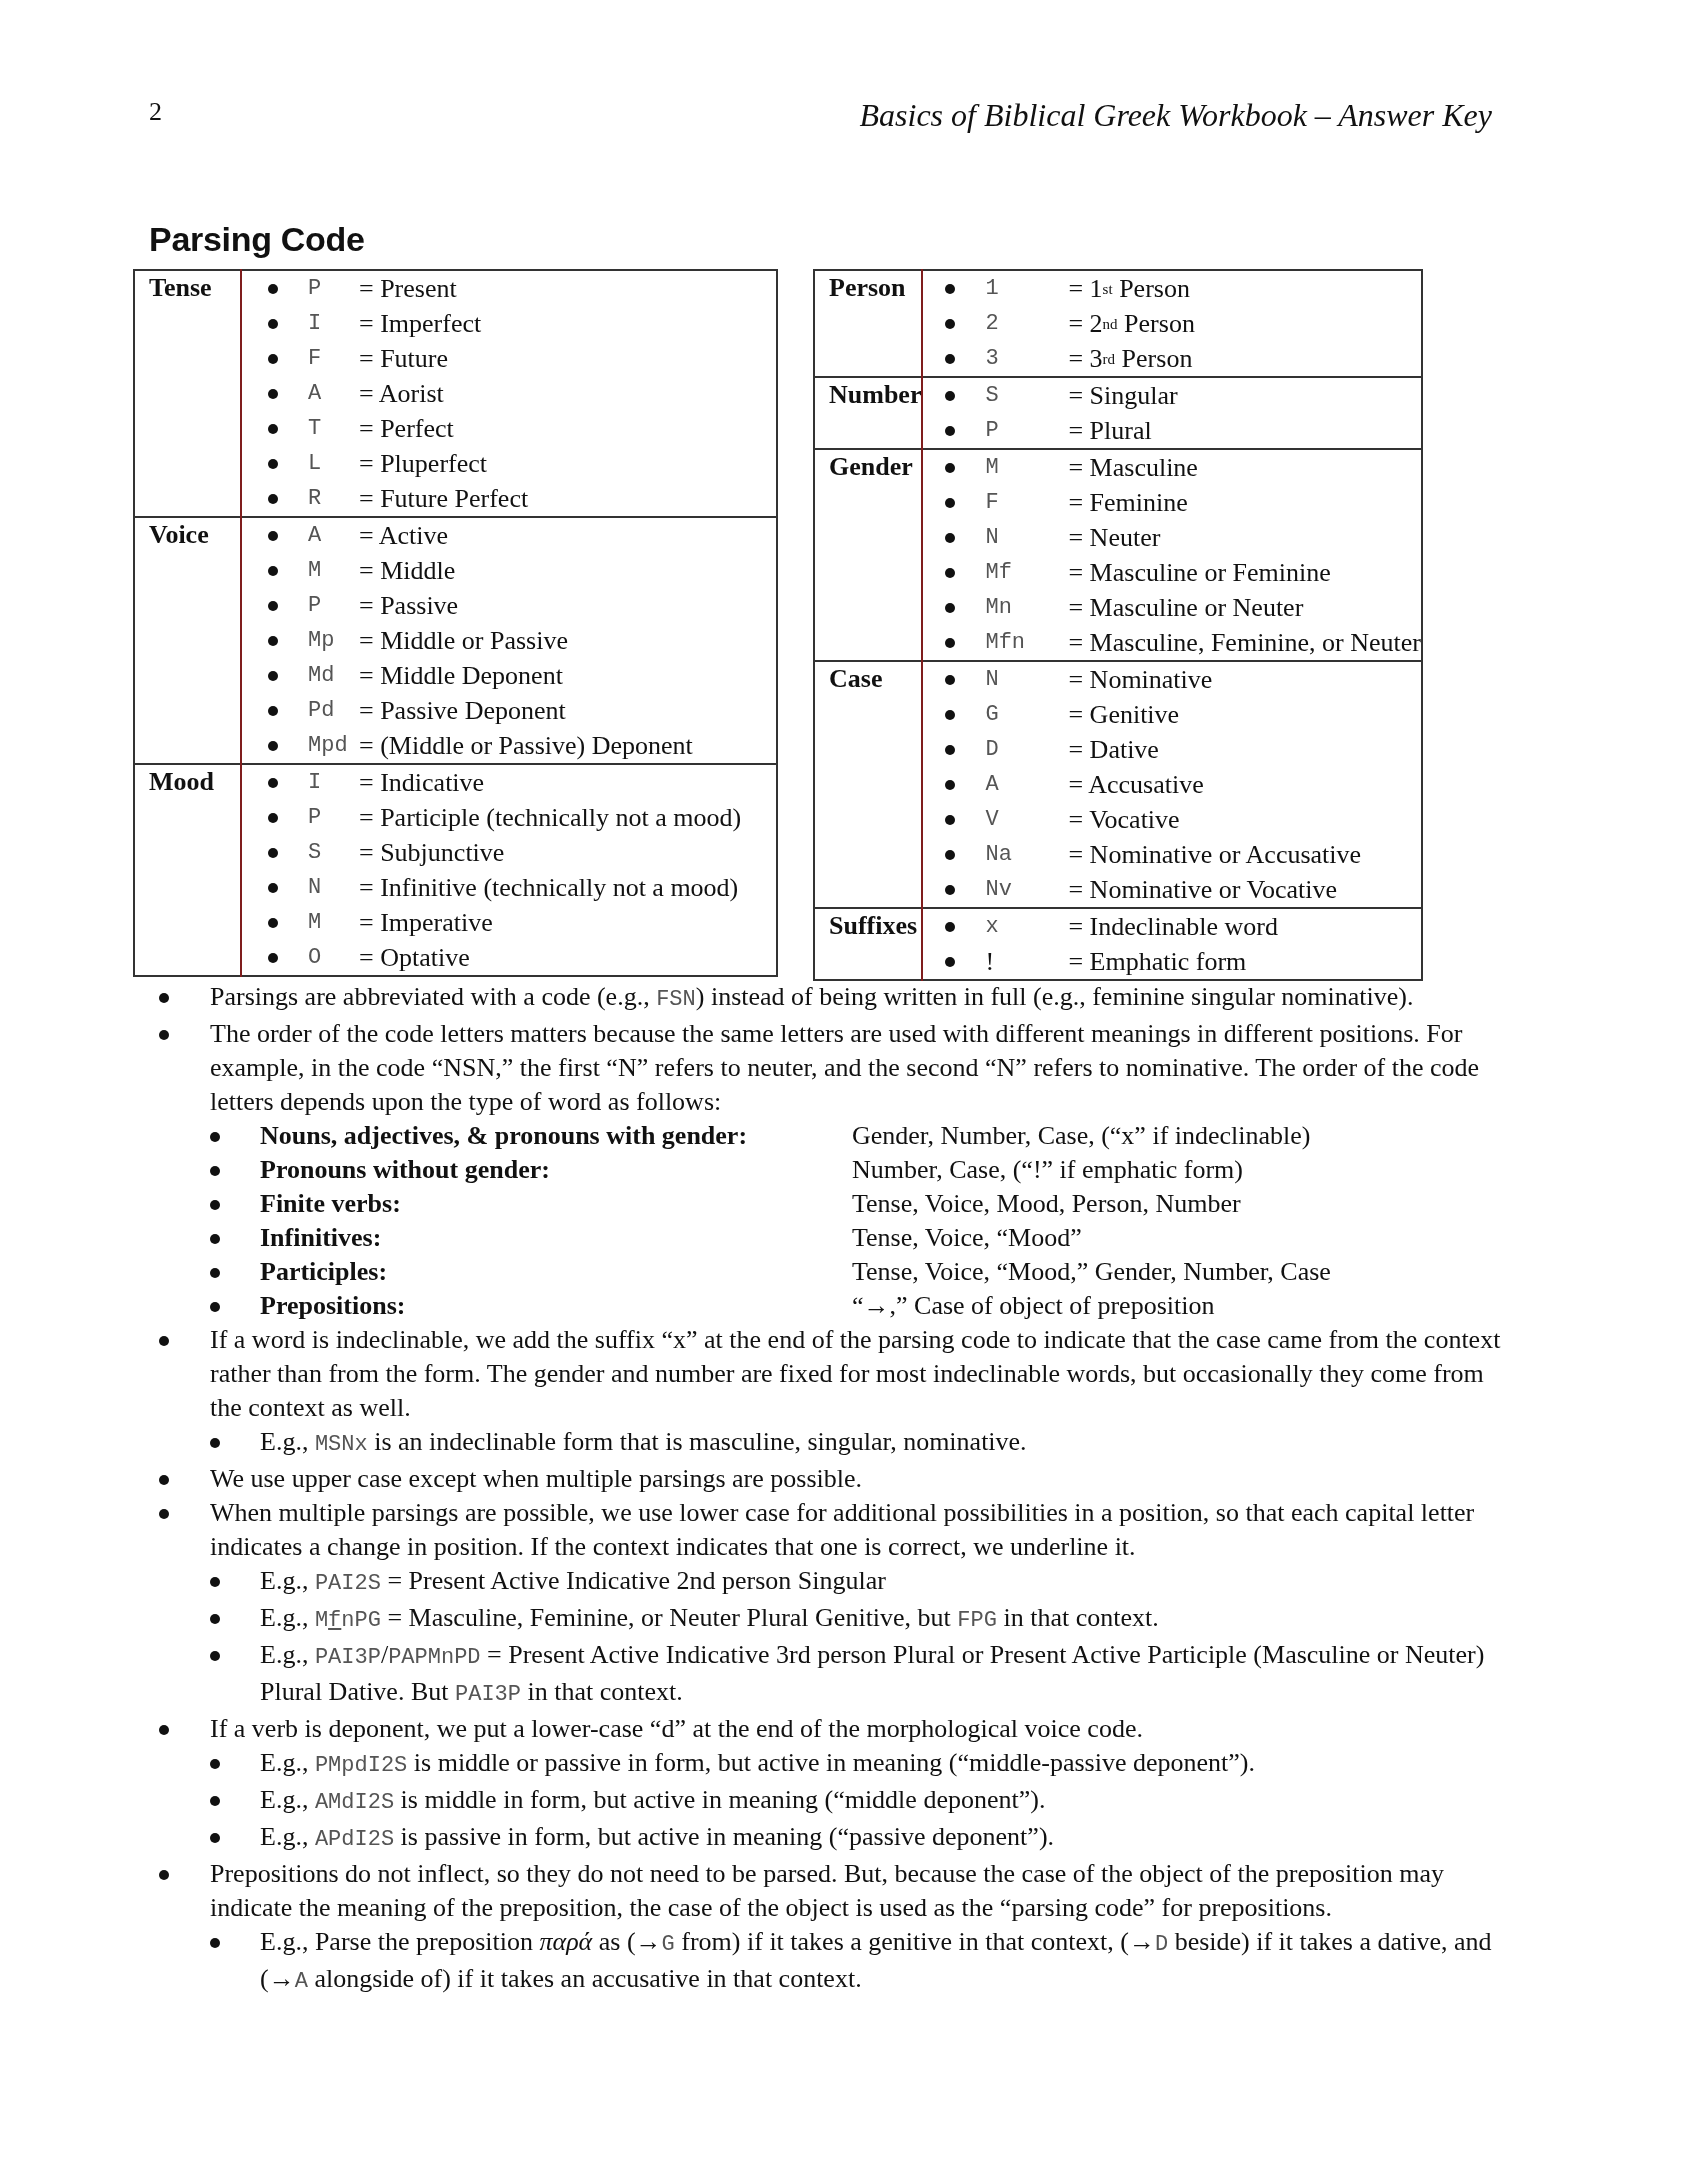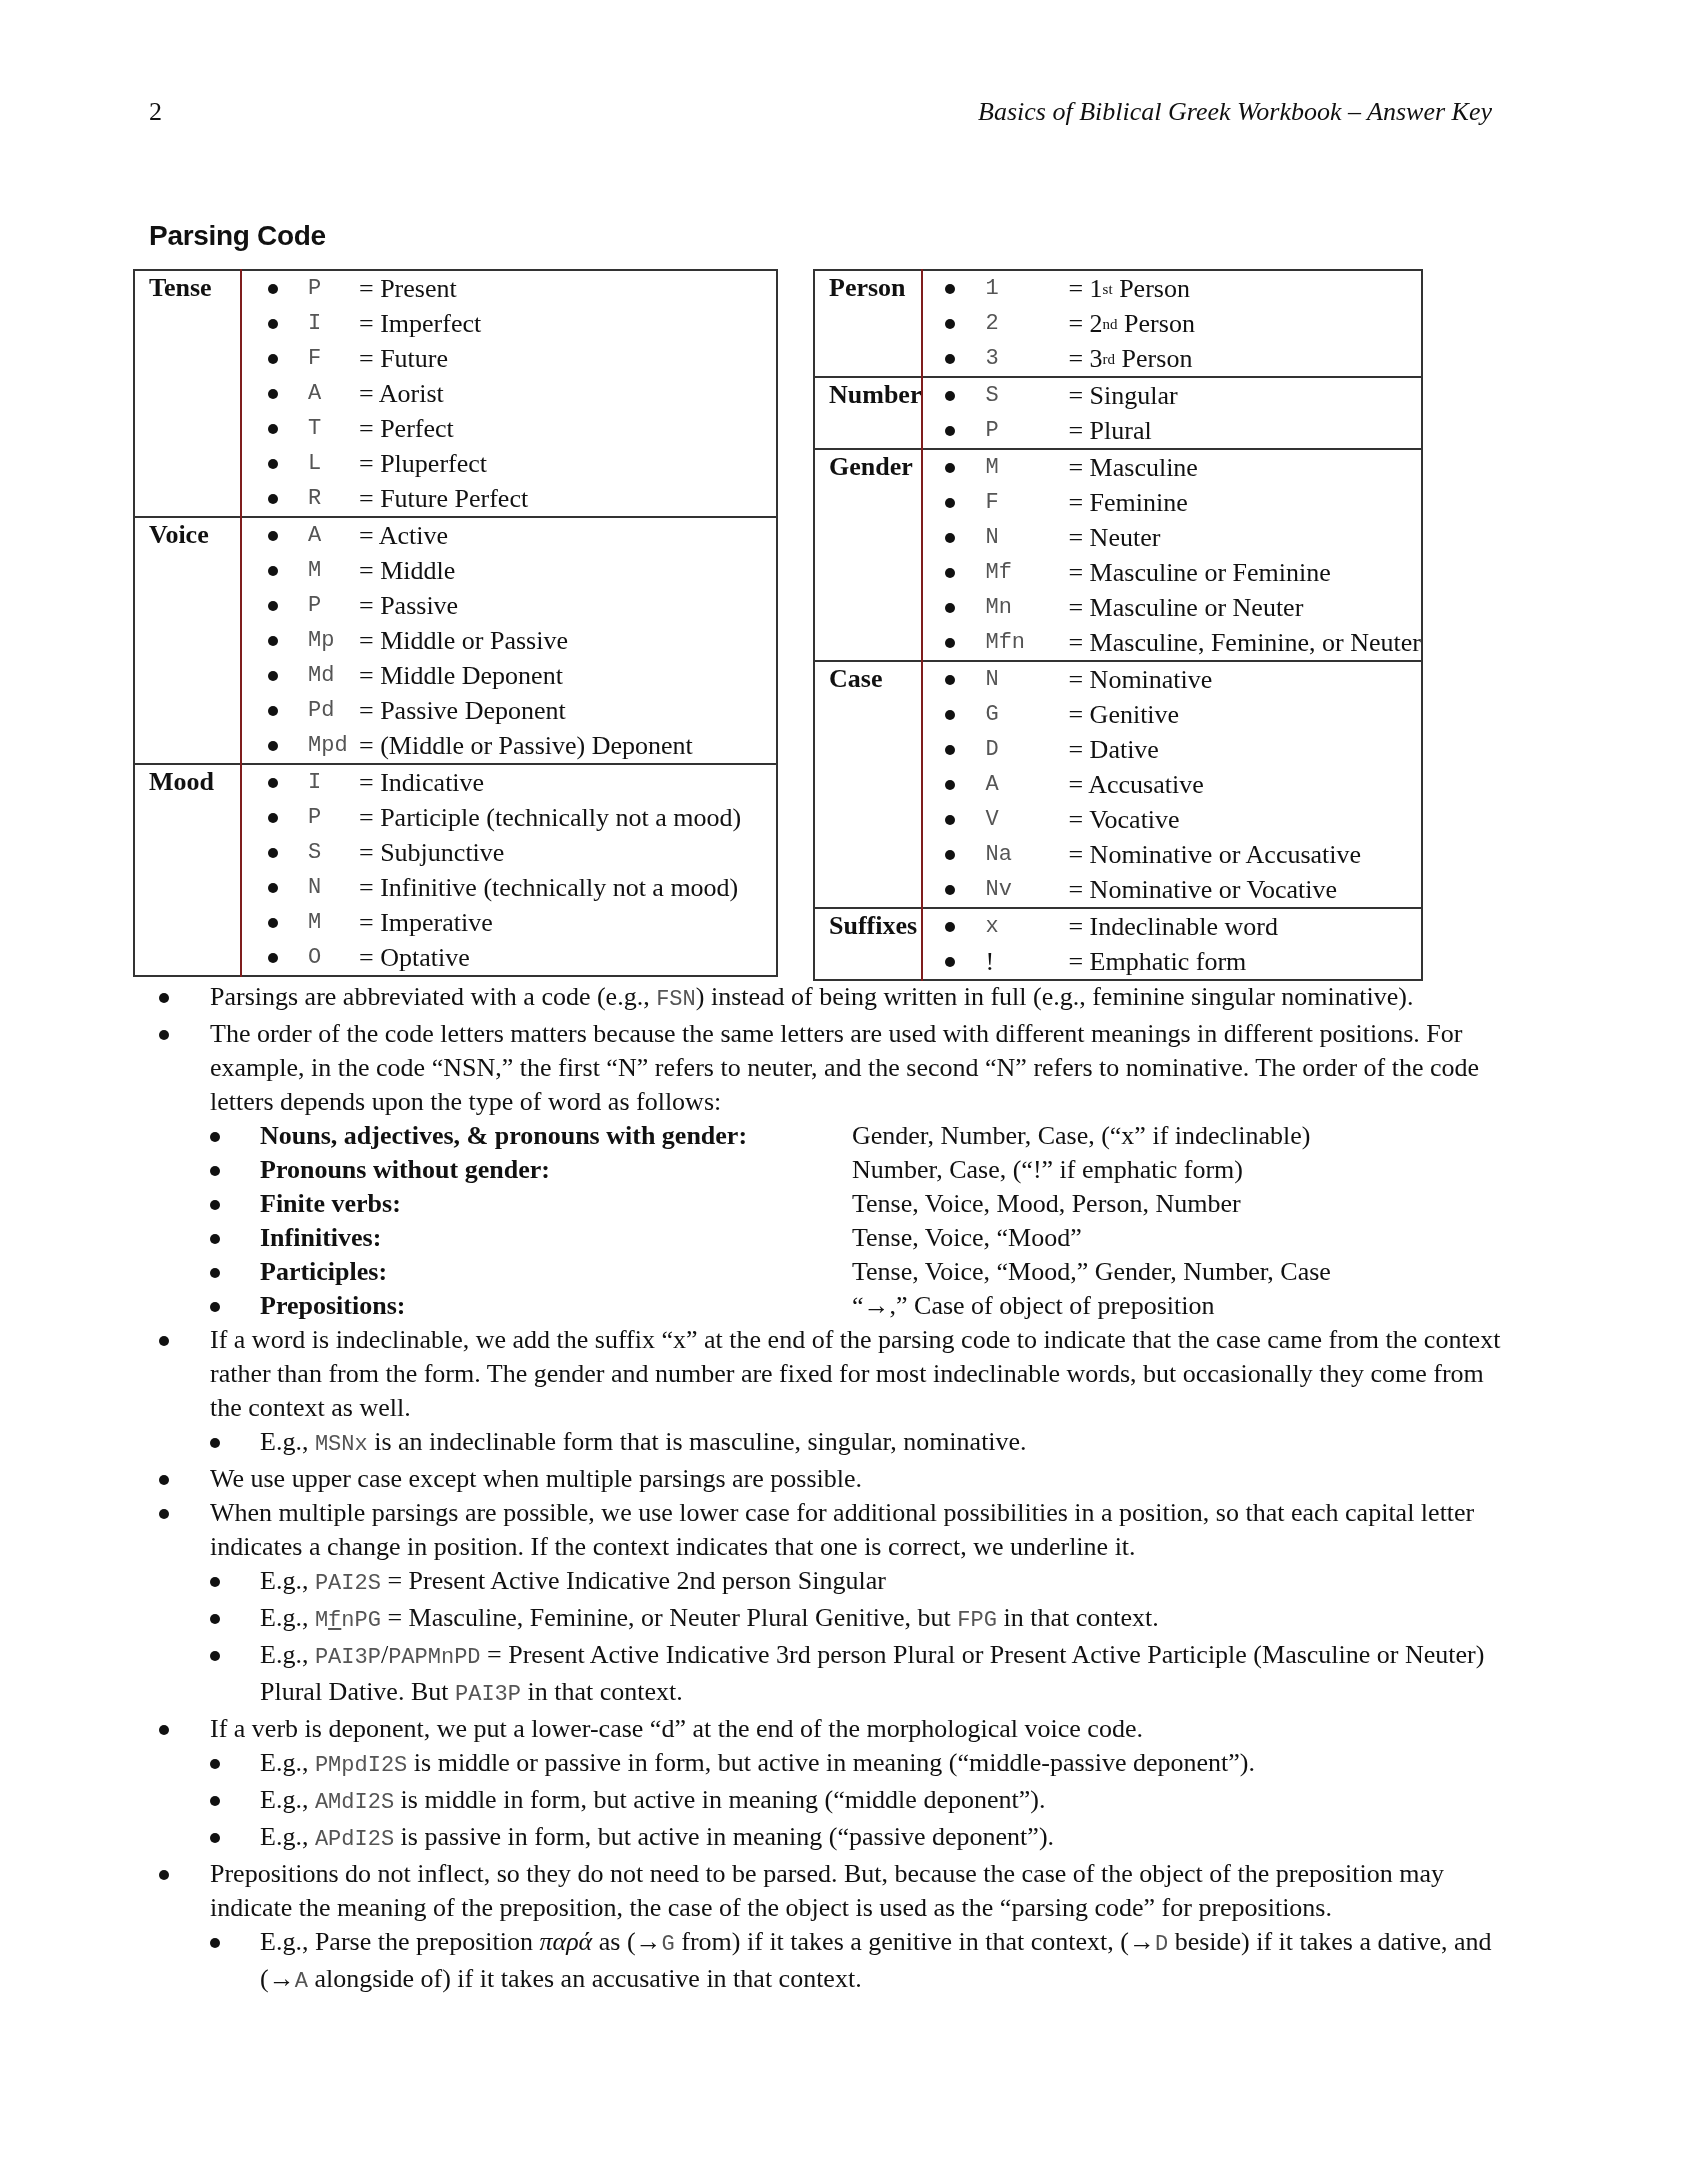--- a/index.html
+++ b/index.html
@@ -1,21 +1,21 @@
 <!DOCTYPE html>
 <html><head>
 <meta charset="utf-8">
 <style>
   html, body { margin: 0; padding: 0; background: #ffffff; }
   body { width: 1683px; height: 2178px; position: relative; overflow: hidden;
          font-family: "Liberation Serif", "DejaVu Serif", serif; color: #111; }
   .page-num { position: absolute; left: 149px; top: 97px; font-size: 26px; }
-  .running-head { position: absolute; right: 191px; top: 97px; font-size: 26px; font-style: italic; text-align: center; }
+  .running-head { position: absolute; right: 191px; top: 97px; font-size: 32px; font-style: italic; text-align: center; }
   .section-title { position: absolute; left: 149px; top: 220px; font-family: "Liberation Sans", "DejaVu Sans", sans-serif;
-                   font-weight: bold; font-size: 28px; letter-spacing: -0.3px; }
+                   font-weight: bold; font-size: 34px; letter-spacing: -0.3px; }
   .code { font-family: "Liberation Mono", "DejaVu Sans Mono", monospace; color: #555; font-size: 22px; }
   .ptable { position: absolute; top: 269px; border-collapse: collapse; border: 2px solid #333; }
   .ptable td { border-top: 2px solid #333; vertical-align: top; padding: 0; }
   .ptable td.lab { border-right: 2px solid #7f1d1d; font-weight: bold; font-size: 26px; padding: 2px 0 0 14px; }
   .ptable ul { list-style: none; margin: 0; padding: 0; }
   .ptable li { height: 35px; line-height: 35px; font-size: 26px; white-space: nowrap; display: flex; align-items: center; }
   .dot { display: inline-block; width: 10px; height: 10px; border-radius: 50%; background: #111; flex: none; }
   #t-left { left: 133px; width: 645px; }
   #t-left td.lab { width: 91px; }
   #t-left .dot { margin-left: 26px; margin-right: 30px; }

